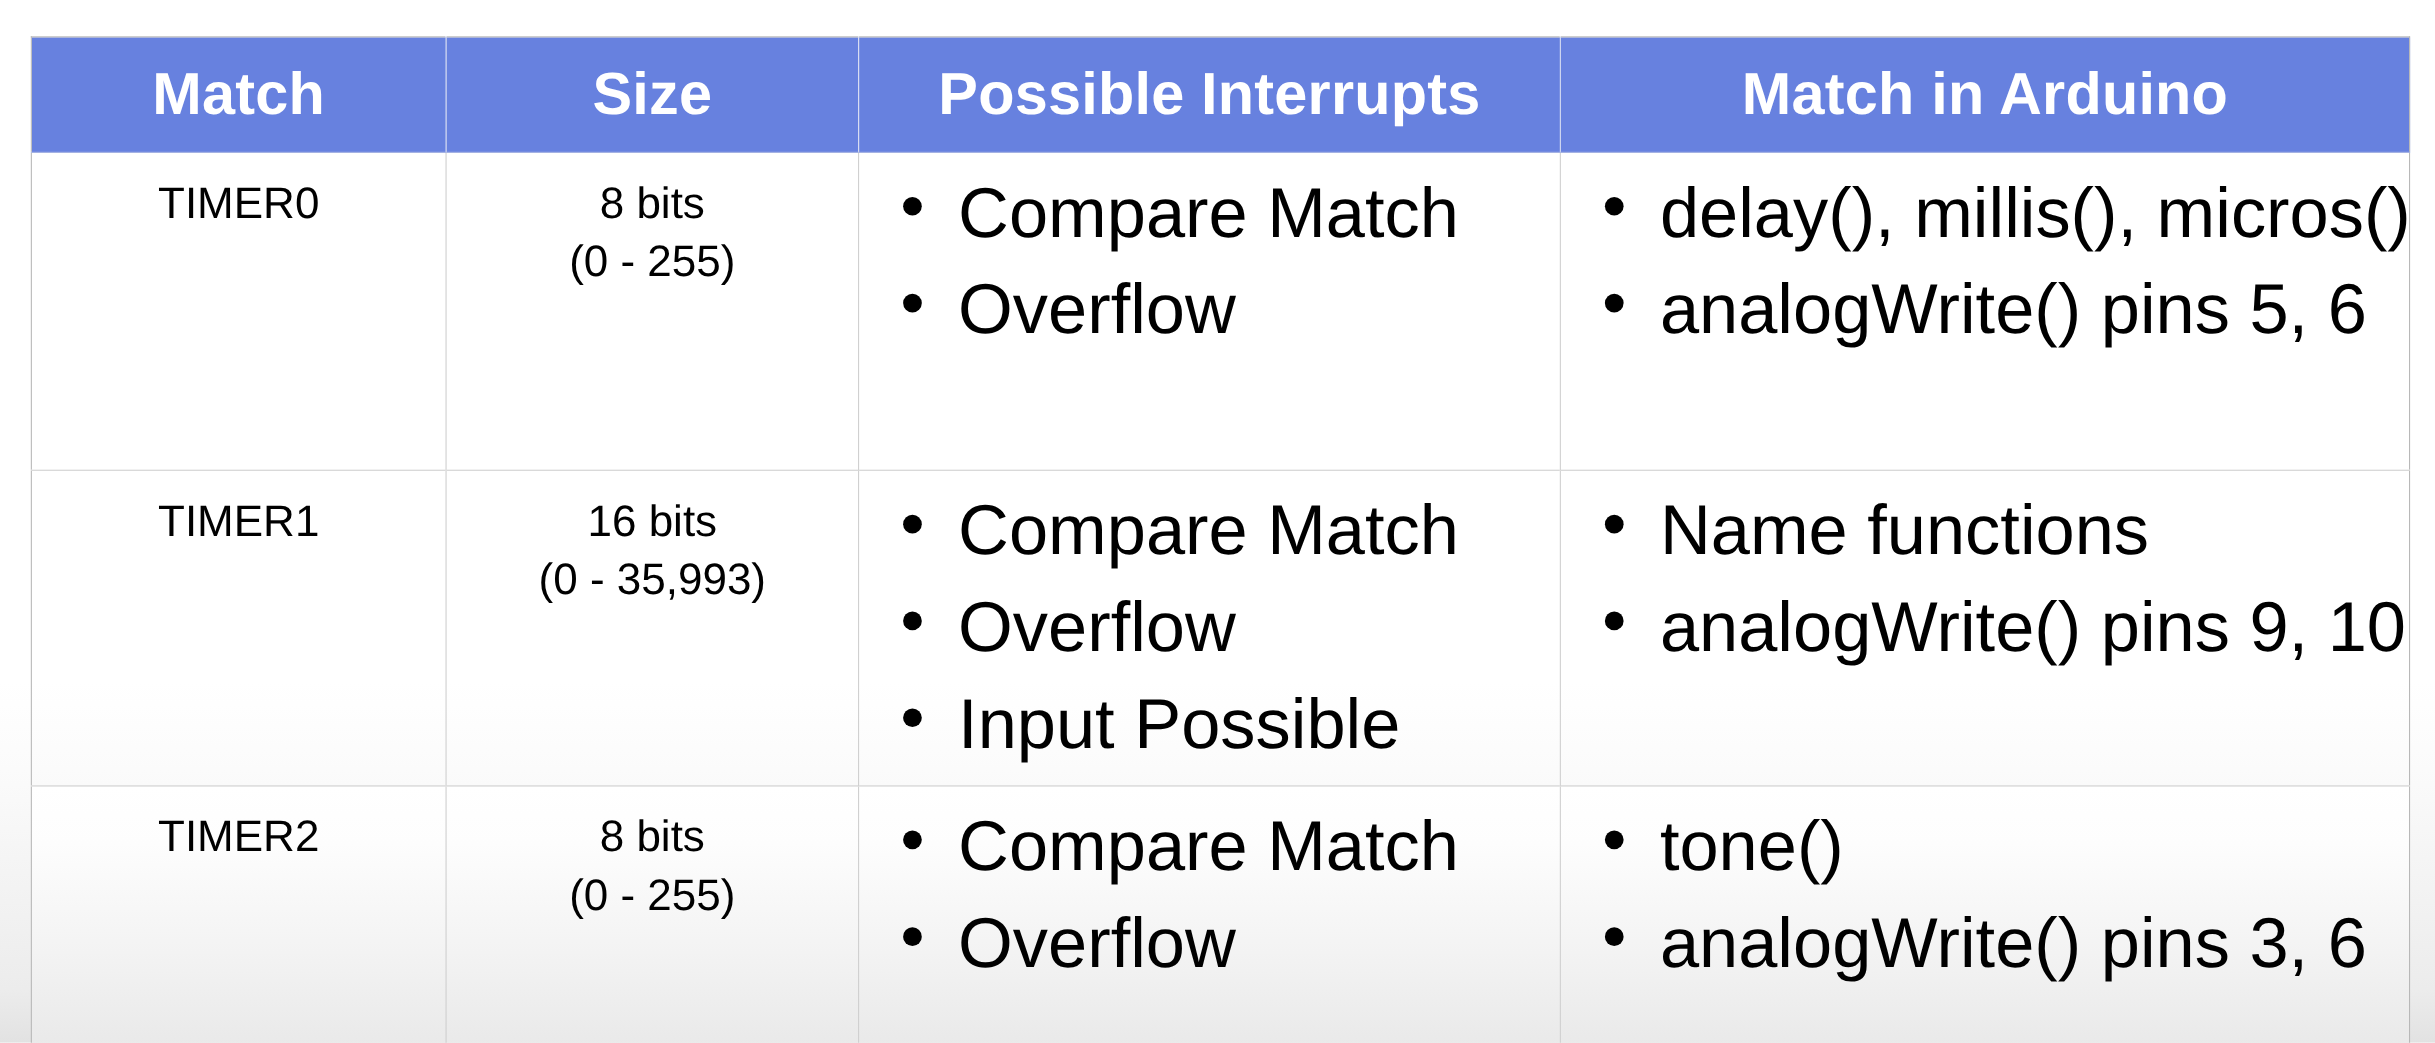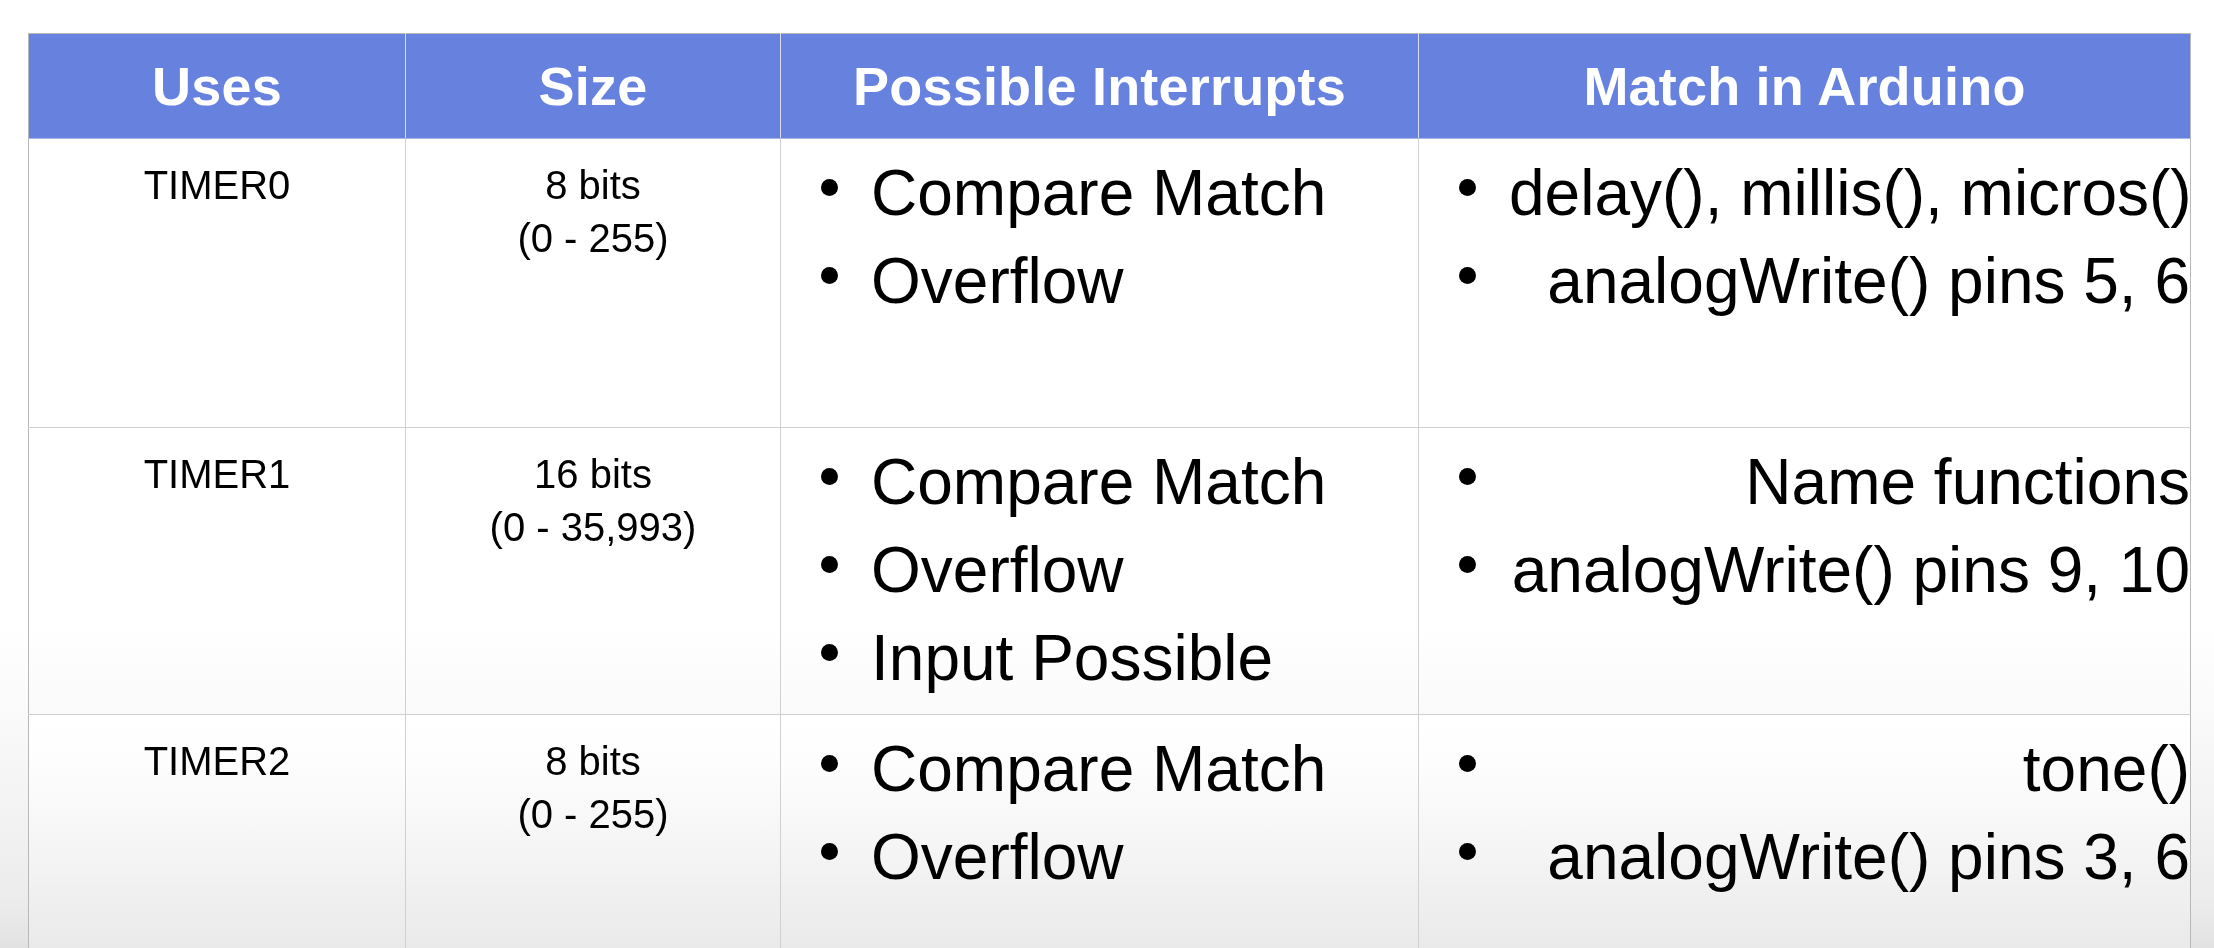--- a/index.html
+++ b/index.html
@@ -63,21 +63,21 @@
   }
   thead th:last-child { border-right: none; }
 
   tbody td {
     border-right: 1px solid #d0d0d0;
     border-top: 1px solid #d0d0d0;
     vertical-align: top;
     padding: 0;
     background: transparent;
   }
-  tbody td:last-child { border-right: none; text-align: right; }
+  tbody td:last-child { border-right: none; }
 
   tbody tr.row-0 td { height: 266px; }
   tbody tr.row-1 td { height: 263px; }
   tbody tr.row-2 td { height: 266px; }
 
   
   tbody tr.row-2 {
     background: linear-gradient(to bottom, #ffffff 0%, #fdfdfd 18%, #f3f3f3 52%, #e9e9e9 82%, #e5e5e5 100%);
   }
 
@@ -122,21 +122,21 @@
   <div id="table-wrap">
     <table class="timer-table">
       <colgroup>
         <col class="c-name">
           <col class="c-size">
           <col class="c-int">
           <col class="c-uses">
       </colgroup>
       <thead>
         <tr>
-          <th>Uses</th>
+          <th>Match</th>
           <th>Size</th>
           <th>Possible Interrupts</th>
           <th>Match in Arduino</th>
         </tr>
       </thead>
       <tbody>
 
         <tr class="row-0">
           <td class="cell-center">
             <span>TIMER0</span>

